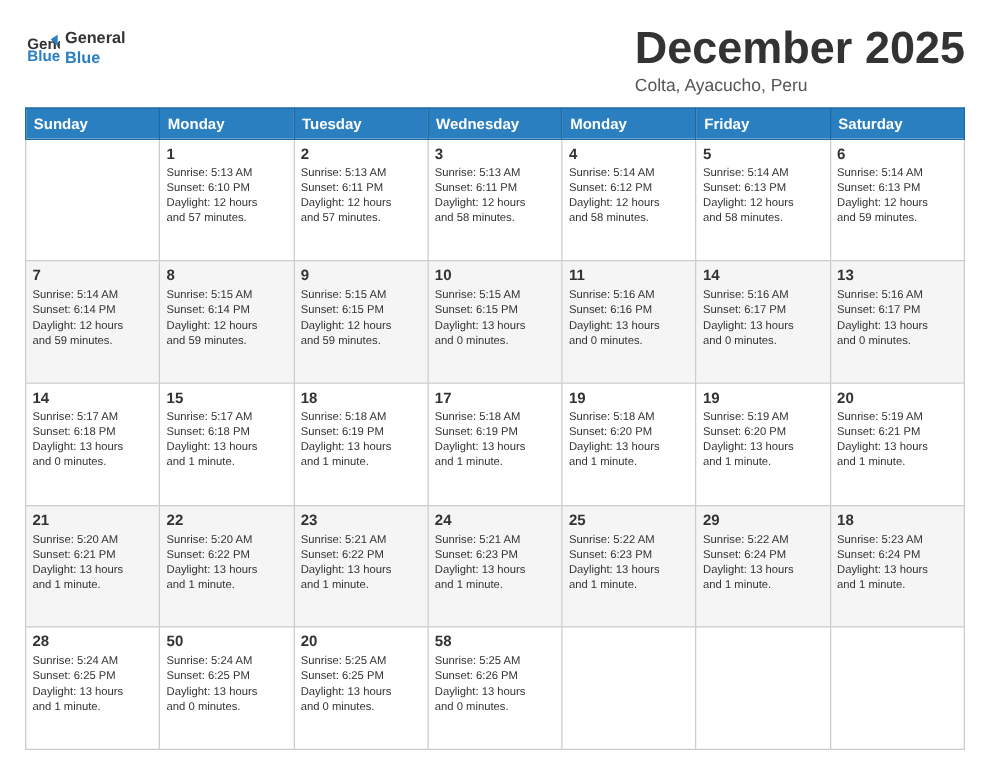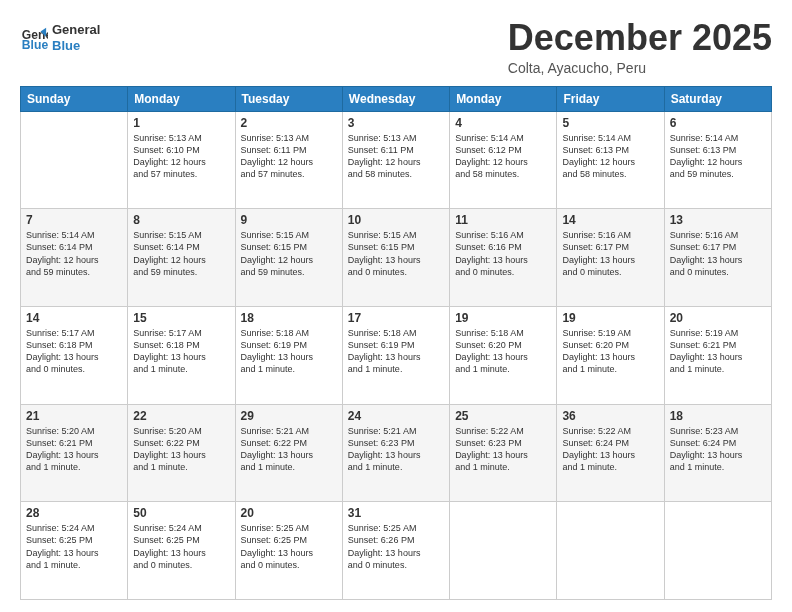--- a/index.html
+++ b/index.html
@@ -283,42 +283,42 @@
 and 1 minute.</div>
           </td>
           <td>
             <span class="day-num">22</span>
             <div class="cell-info" style="white-space: pre-line;">Sunrise: 5:20 AM
 Sunset: 6:22 PM
 Daylight: 13 hours
 and 1 minute.</div>
           </td>
           <td>
-            <span class="day-num">29</span>
+            <span class="day-num">23</span>
             <div class="cell-info" style="white-space: pre-line;">Sunrise: 5:21 AM
 Sunset: 6:22 PM
 Daylight: 13 hours
 and 1 minute.</div>
           </td>
           <td>
             <span class="day-num">24</span>
             <div class="cell-info" style="white-space: pre-line;">Sunrise: 5:21 AM
 Sunset: 6:23 PM
 Daylight: 13 hours
 and 1 minute.</div>
           </td>
           <td>
             <span class="day-num">25</span>
             <div class="cell-info" style="white-space: pre-line;">Sunrise: 5:22 AM
 Sunset: 6:23 PM
 Daylight: 13 hours
 and 1 minute.</div>
           </td>
           <td>
-            <span class="day-num">36</span>
+            <span class="day-num">29</span>
             <div class="cell-info" style="white-space: pre-line;">Sunrise: 5:22 AM
 Sunset: 6:24 PM
 Daylight: 13 hours
 and 1 minute.</div>
           </td>
           <td>
             <span class="day-num">18</span>
             <div class="cell-info" style="white-space: pre-line;">Sunrise: 5:23 AM
 Sunset: 6:24 PM
 Daylight: 13 hours
@@ -341,21 +341,21 @@
 and 0 minutes.</div>
           </td>
           <td>
             <span class="day-num">20</span>
             <div class="cell-info" style="white-space: pre-line;">Sunrise: 5:25 AM
 Sunset: 6:25 PM
 Daylight: 13 hours
 and 0 minutes.</div>
           </td>
           <td>
-            <span class="day-num">31</span>
+            <span class="day-num">58</span>
             <div class="cell-info" style="white-space: pre-line;">Sunrise: 5:25 AM
 Sunset: 6:26 PM
 Daylight: 13 hours
 and 0 minutes.</div>
           </td>
           <td class="empty-cell"></td>
           <td class="empty-cell"></td>
           <td class="empty-cell"></td>
         </tr>
       </tbody>

